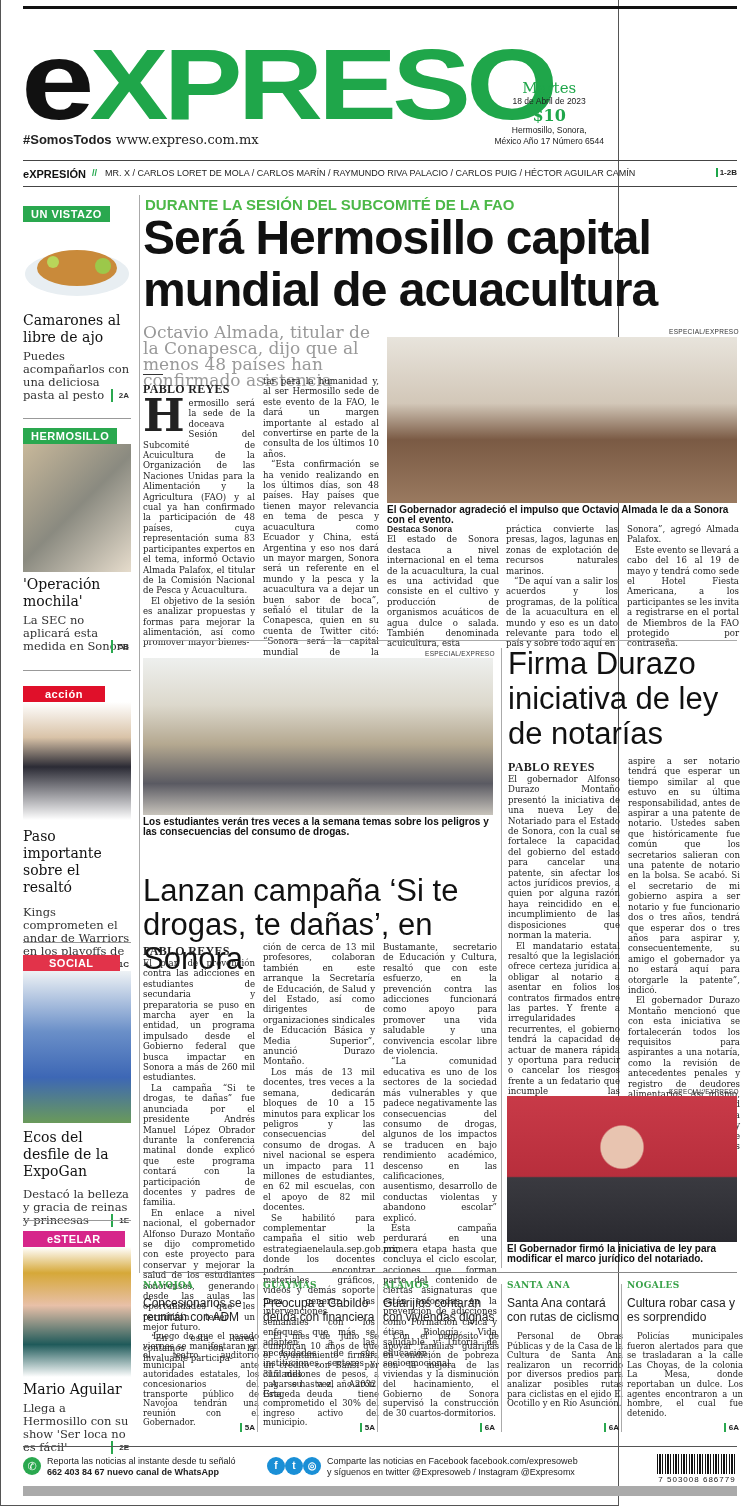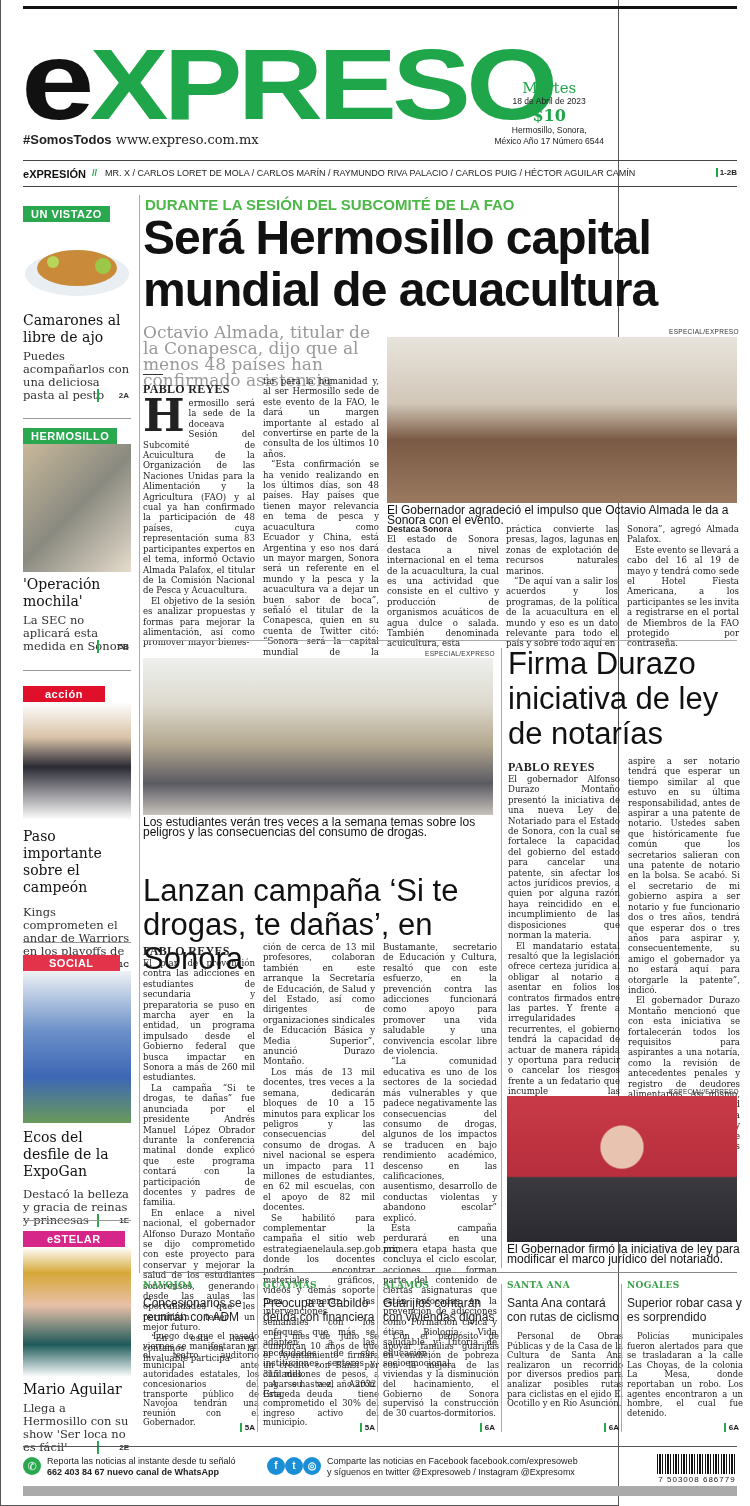--- a/index.html
+++ b/index.html
@@ -22,34 +22,34 @@
 .expbar .brand span{color:#111}
 .expbar .slash{color:#1fa64a;font-weight:bold;margin-right:8px}
 .expbar .pg{margin-left:auto;font-weight:bold;font-size:8px;border-left:2px solid #1fa64a;padding-left:2px}
 
 .side{position:absolute;left:22px;width:108px}
 .badge{display:inline-block;font-family:"Liberation Sans",sans-serif;font-weight:bold;color:#fff;font-size:11px;padding:2px 8px;letter-spacing:.5px}
 .g{background:#2aa84f}.r{background:#e0102a}.s{background:#e2334a}.m{background:#d6268a}
 .sthumb{width:108px;border-radius:2px}
 .shead{font-size:14px;line-height:17px;color:#111;margin-top:4px}
 .sdesc{font-size:11.5px;line-height:13px;color:#333;margin-top:4px;position:relative}
-.pref{position:absolute;right:2px;bottom:0;font-family:"Liberation Sans",sans-serif;font-size:8px;font-weight:bold;border-left:2px solid #2aa84f;padding-left:20px}
+.pref{position:absolute;right:2px;bottom:0;font-family:"Liberation Sans",sans-serif;font-size:8px;font-weight:bold;border-left:2px solid #2aa84f;padding-left:6px}
 .sdiv{position:absolute;left:22px;width:108px;height:1px;background:#999}
 .vline{position:absolute;left:138px;top:195px;width:1px;height:1078px;background:#aaa}
 
 .kicker{position:absolute;font-family:"Liberation Sans",sans-serif;font-weight:bold;color:#4cb848}
 .headline{position:absolute;font-family:"Liberation Sans",sans-serif;font-weight:bold;color:#111}
 .deck{position:absolute;color:#999;font-size:17px;line-height:16px}
 .byline{font-family:Liberation Serif, serif;font-size:12px;font-weight:bold;letter-spacing:.3px;color:#222}
 .body{font-size:8.6px;line-height:10.4px;color:#222;text-align:justify;hyphens:auto}
 .body p{text-indent:8px}
 .col{position:absolute}
 .photo{position:absolute;background:#bbb}
 .credit{position:absolute;font-family:"Liberation Sans",sans-serif;font-size:6.5px;color:#333;letter-spacing:.3px}
-.caption{position:absolute;font-family:"Liberation Sans",sans-serif;font-size:12px;font-weight:normal;line-height:10px;color:#111}
+.caption{position:absolute;font-family:"Liberation Sans",sans-serif;font-size:10px;font-weight:bold;line-height:10px;color:#111}
 .dropcap{float:left;font-size:44px;line-height:36px;font-weight:bold;margin-right:4px;font-family:"DejaVu Serif",serif}
 
 .brief{position:absolute;top:1280px;width:116px;height:160px}
 .brief .city{font-size:9px;font-weight:bold;color:#3aa24a;letter-spacing:.3px}
 .brief .bh{font-family:"Liberation Sans",sans-serif;font-size:12px;line-height:14px;color:#222;margin-top:6px}
 .brief .bb{font-size:8.4px;line-height:9.6px;margin-top:8px;text-align:justify;text-indent:10px}
 .brief .bp{position:absolute;right:4px;top:143px;font-family:"Liberation Sans",sans-serif;font-size:8px;font-weight:bold;border-left:2px solid #2aa84f;padding-left:3px}
 .bsep{position:absolute;top:1284px;width:1px;height:148px;background:#aaa}
 
 .footer{position:absolute;left:22px;top:1454px;width:714px;height:30px;font-family:"Liberation Sans",sans-serif;font-size:9px;line-height:11px}
@@ -101,21 +101,21 @@
     <span class="badge g">HERMOSILLO</span>
     <div class="photo" style="position:relative;width:108px;height:128px;background:linear-gradient(135deg,#c8b89a,#8a8a80 50%,#e6dccc)"></div>
     <div class="shead">'Operación mochila'</div>
     <div class="sdesc"><span>La SEC no aplicará esta medida en Sonora</span><span class="pref">5B</span></div>
   </div>
   <div class="sdiv" style="top:670px"></div>
 
   <div class="side" style="top:683px">
     <span class="badge r" style="padding:2px 22px">acción</span>
     <div class="photo" style="position:relative;width:108px;height:118px;background:linear-gradient(180deg,#fff,#d9c3a8 30%,#2b2b35 55%,#fff)"></div>
-    <div class="shead" style="margin-top:8px">Paso importante sobre el campeón</div>
+    <div class="shead" style="margin-top:8px">Paso importante sobre el resaltó</div>
     <div class="sdesc" style="margin-top:10px"><span>Kings comprometen el andar de Warriors en los playoffs de la NBA</span><span class="pref">1C</span></div>
   </div>
   <div class="sdiv" style="top:942px"></div>
 
   <div class="side" style="top:952px">
     <span class="badge s" style="padding:2px 26px">SOCIAL</span>
     <div class="photo" style="position:relative;width:108px;height:152px;background:linear-gradient(180deg,#eef2f5,#6a8fc8 40%,#3d67b5 70%,#6a9a5a)"></div>
     <div class="shead" style="margin-top:6px">Ecos del desfile de la ExpoGan</div>
     <div class="sdesc" style="margin-top:8px"><span>Destacó la belleza y gracia de reinas y princesas</span><span class="pref">1E</span></div>
   </div>
@@ -222,22 +222,22 @@
   <div class="bsep" style="left:500px"></div>
   <div class="brief" style="left:506px">
     <div class="city">SANTA ANA</div>
     <div class="bh">Santa Ana contará con rutas de ciclismo</div>
     <div class="bb">Personal de Obras Públicas y de la Casa de la Cultura de Santa Ana realizaron un recorrido por diversos predios para analizar posibles rutas para ciclistas en el ejido El Ocotillo y en Río Asunción.</div>
     <div class="bp">6A</div>
   </div>
   <div class="bsep" style="left:620px"></div>
   <div class="brief" style="left:626px">
     <div class="city">NOGALES</div>
-    <div class="bh">Superior robar casa y es sorprendido</div>
-    <div class="bb">Policías municipales fueron alertados para que se trasladaran a la calle Las Choyas, de la colonia La Mesa, donde reportaban un robo. Los agentes encontraron a un hombre, el cual fue detenido.</div>
+    <div class="bh">Cultura robar casa y es sorprendido</div>
+    <div class="bb">Policías municipales fueron alertados para que se trasladaran a la calle Las Choyas, de la colonia La Mesa, donde reportaban un dulce. Los agentes encontraron a un hombre, el cual fue detenido.</div>
     <div class="bp">6A</div>
   </div>
 
   <div class="rule" style="top:1446px;background:#555"></div>
   <div class="footer">
     <div class="wa">✆</div>
     <div style="position:absolute;left:24px;top:2px">
       <div>Reporta las noticias al instante desde tu señaló</div>
       <div style="font-weight:bold">662 403 84 67 nuevo canal de WhatsApp</div>
     </div>

